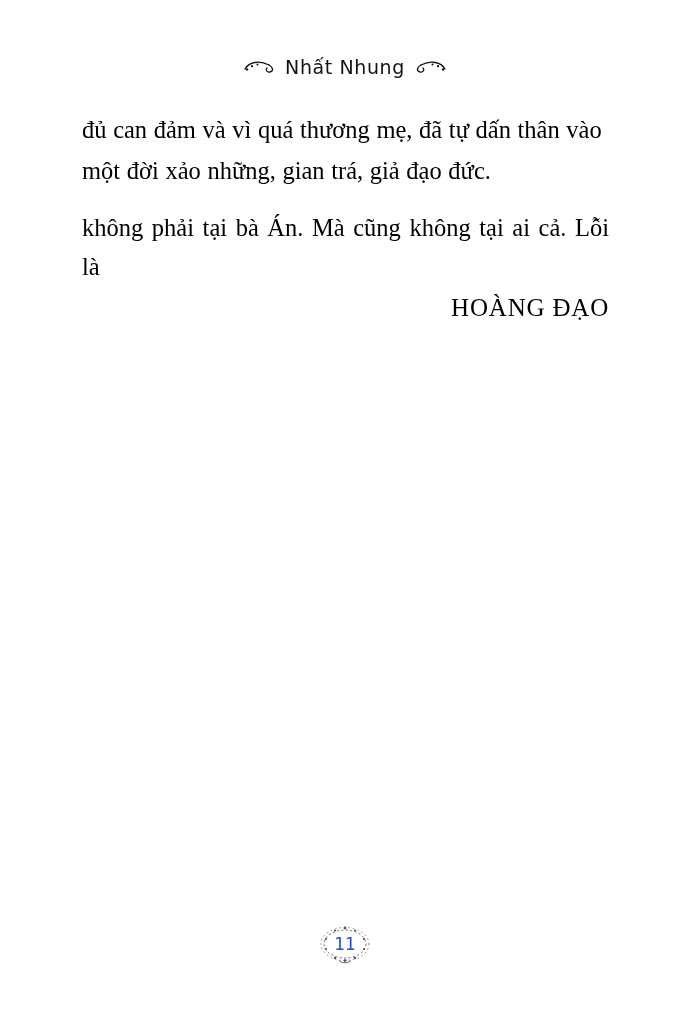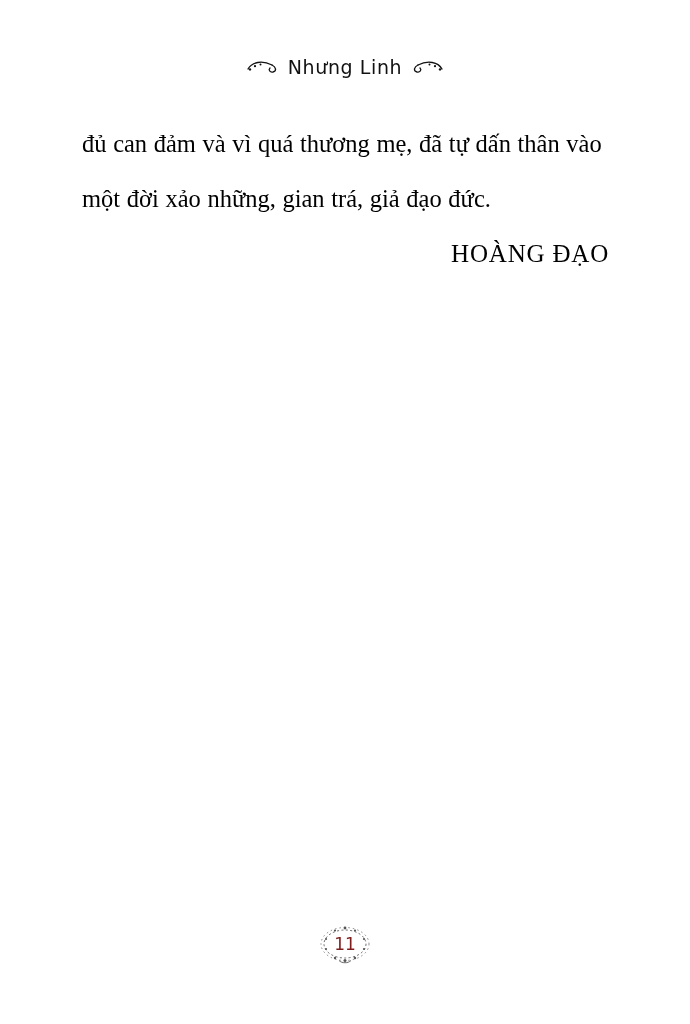--- a/index.html
+++ b/index.html
@@ -50,21 +50,21 @@
   .orn svg { display: block; }
 
   
   .body-text {
     position: absolute;
     top: 108px;
     left: 82px;
     width: 527px;
   }
   .body-text p {
-    margin: 16px 0 2px 0;
+    margin: 2px 0 2px 0;
     font-size: 24.5px;
     line-height: 39px;
     text-align: justify;
     text-justify: inter-word;
     word-spacing: 0.5px;
   }
   .body-text p.indent {
     text-indent: 40px;
   }
   .body-text p.last-of-block {
@@ -95,21 +95,21 @@
     position: relative;
     width: 64px;
     height: 64px;
     display: flex;
     align-items: center;
     justify-content: center;
   }
   .folio-number {
     font-family: "DejaVu Sans", sans-serif;
     font-size: 17px;
-    color: #7f1d1d;
+    color: #1d4ed8;
     position: relative;
     z-index: 2;
     line-height: 1;
   }
   .folio-wreath {
     position: absolute;
     inset: 0;
     z-index: 1;
     color: #555;
   }
@@ -122,21 +122,21 @@
   <div class="running-head">
     <span class="orn">
       <svg width="34" height="18" viewBox="0 0 34 18" fill="none" xmlns="http://www.w3.org/2000/svg">
         <path d="M2 11 C6 4, 16 2, 26 7" stroke="currentColor" stroke-width="1.3" fill="none" stroke-linecap="round"></path>
         <path d="M26 7 C30 9, 31 13, 27 14 C24 14.6, 22 12, 24 10" stroke="currentColor" stroke-width="1.3" fill="none" stroke-linecap="round"></path>
         <circle cx="4" cy="11.4" r="1.2" fill="currentColor"></circle>
         <circle cx="9" cy="8.2" r="1.1" fill="currentColor"></circle>
         <circle cx="14.5" cy="6.6" r="1" fill="currentColor"></circle>
       </svg>
     </span>
-    <span class="author-name">Nhưng Linh</span>
+    <span class="author-name">Nhất Nhung</span>
     <span class="orn">
       <svg width="34" height="18" viewBox="0 0 34 18" fill="none" xmlns="http://www.w3.org/2000/svg">
         <path d="M32 11 C28 4, 18 2, 8 7" stroke="currentColor" stroke-width="1.3" fill="none" stroke-linecap="round"></path>
         <path d="M8 7 C4 9, 3 13, 7 14 C10 14.6, 12 12, 10 10" stroke="currentColor" stroke-width="1.3" fill="none" stroke-linecap="round"></path>
         <circle cx="30" cy="11.4" r="1.2" fill="currentColor"></circle>
         <circle cx="25" cy="8.2" r="1.1" fill="currentColor"></circle>
         <circle cx="19.5" cy="6.6" r="1" fill="currentColor"></circle>
       </svg>
     </span>
   </div>
@@ -145,20 +145,23 @@
 
     <p>
       <span>đủ can đảm và vì quá thương mẹ, đã tự dấn thân vào</span>
     </p>
     <p class="last-of-block">
       <span>một đời xảo những, gian trá, giả đạo đức.</span>
     </p>
 
     <div class="spacer"></div>
 
+    <p>
+      <span>không phải tại bà Án. Mà cũng không tại ai cả. Lỗi là</span>
+    </p>
 
     <div class="signature">HOÀNG ĐẠO</div>
   </div>
 
   <div class="folio">
     <div class="folio-wrap">
       <span class="folio-wreath">
         <svg width="64" height="64" viewBox="0 0 64 64" fill="none" xmlns="http://www.w3.org/2000/svg">
           <ellipse cx="32" cy="32" rx="21" ry="14" stroke="currentColor" stroke-width="0.9" fill="none" stroke-dasharray="2 2.4"></ellipse>
           <ellipse cx="32" cy="32" rx="24" ry="16.5" stroke="currentColor" stroke-width="0.7" fill="none" stroke-dasharray="1.5 3"></ellipse>

